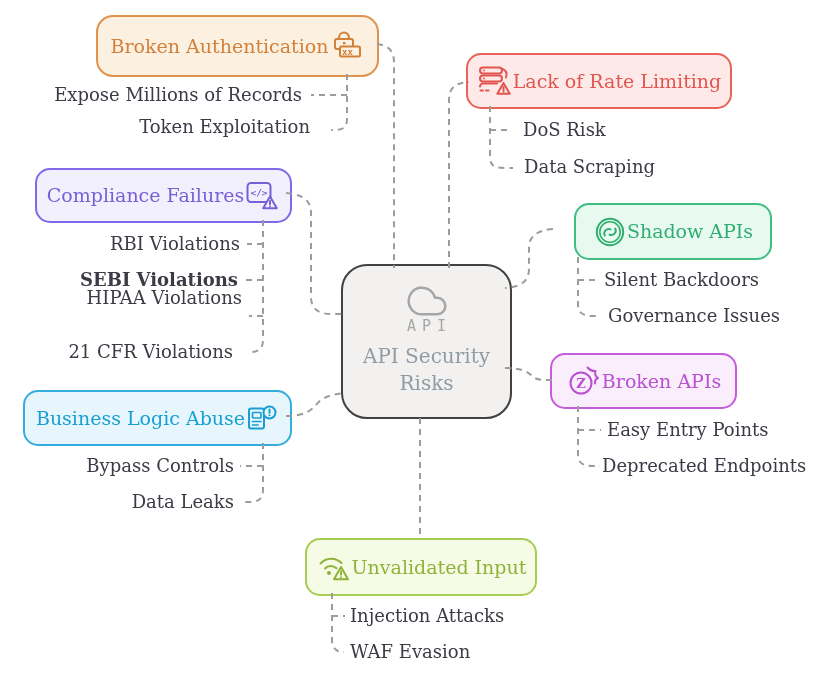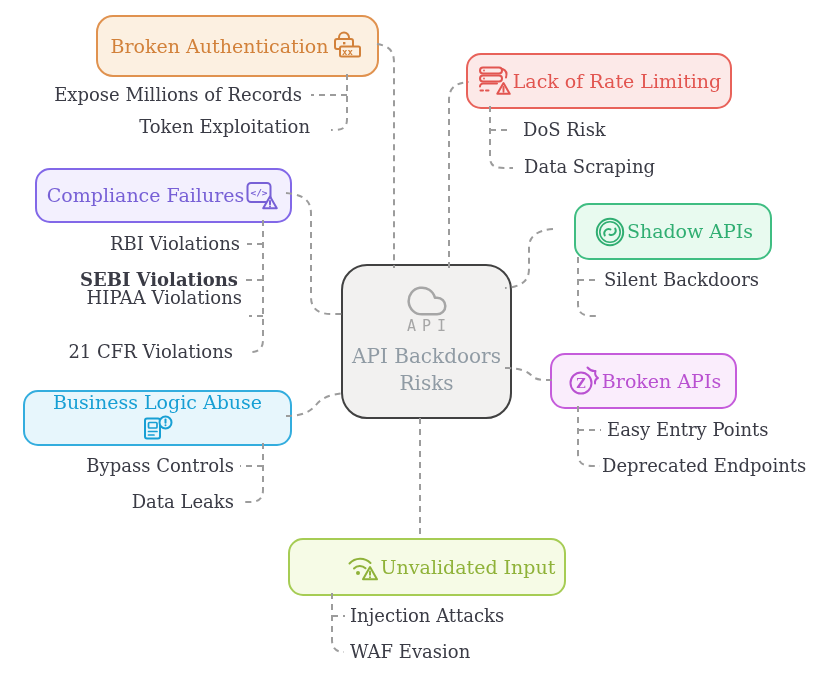--- a/index.html
+++ b/index.html
@@ -13,22 +13,22 @@
         border:2px solid var(--bd);background:var(--bg);color:var(--fg);
         border-radius:15px;font-size:19px;white-space:nowrap;}
   .node .icn{flex:0 0 auto;display:flex;align-items:flex-start;color:var(--fg);}
   .node .lbl{line-height:1;}
 
   #b-broken{left:96px;top:15px;width:279px;height:58px;border-radius:17px;}
   #b-rate{left:466px;top:53px;width:262px;height:52px;}
   #b-compliance{left:35px;top:168px;width:253px;height:51px;}
   #b-shadow{left:550px;top:203px;width:194px;height:53px;margin-left:24px;}
   #b-zombie{left:550px;top:353px;width:183px;height:52px;}
-  #b-business{left:23px;top:390px;width:265px;height:52px;flex-direction:column;}
-  #b-unvalidated{left:288px;top:538px;width:228px;height:54px;padding-left:46px;}
+  #b-business{left:23px;top:390px;width:265px;height:52px;}
+  #b-unvalidated{left:305px;top:538px;width:228px;height:54px;}
 
   .center-node{position:absolute;z-index:2;left:341px;top:264px;width:167px;height:151px;
         border:2px solid var(--bd);background:var(--bg);border-radius:26px;
         display:flex;flex-direction:column;align-items:center;justify-content:center;}
   .center-node .icn{color:var(--icn);}
   .api-word{color:var(--icn);font-family:"DejaVu Sans Mono","Liberation Mono",monospace;
         font-size:15px;letter-spacing:6px;margin:1px 0 8px 6px;}
   .ctitle{color:var(--fg);font-size:20px;line-height:1.35;text-align:center;}
 
   .leaf{position:absolute;z-index:2;font-size:18px;line-height:26px;height:26px;
@@ -173,34 +173,35 @@
   </div>
 
   <div class="center-node" id="b-center" style="--bd: #414141; --bg: #F2F1F0; --fg: #909BA4; --icn: #A6A6A6;">
     <span class="icn">
       <svg width="44" height="30" viewBox="1 3 22 18" fill="none" stroke="currentColor" stroke-width="1.5" stroke-linecap="round" stroke-linejoin="round">
         <path d="M18 10 h-1.26 A8 8 0 1 0 9 20 h9 a5 5 0 0 0 0-10 z"></path>
       </svg>
     </span>
     <div class="api-word">API</div>
     <div class="ctitle">
-      <div>API Backdoors</div>
+      <div>API Security</div>
       <div>Risks</div>
     </div>
   </div>
 
   <div class="leaf ra" id="lf-a1">Expose Millions of Records</div>
   <div class="leaf ra" id="lf-a2">Token Exploitation</div>
   <div class="leaf" id="lf-b1">DoS Risk</div>
   <div class="leaf" id="lf-b2">Data Scraping</div>
   <div class="leaf ra" id="lf-c1">RBI Violations</div>
   <div class="leaf ra" id="lf-c2">SEBI Violations</div>
   <div class="leaf ra" id="lf-c3">HIPAA Violations</div>
   <div class="leaf ra" id="lf-c4">21 CFR Violations</div>
   <div class="leaf" id="lf-d1">Silent Backdoors</div>
+  <div class="leaf" id="lf-d2">Governance Issues</div>
   <div class="leaf" id="lf-e1">Easy Entry Points</div>
   <div class="leaf" id="lf-e2">Deprecated Endpoints</div>
   <div class="leaf ra" id="lf-f1">Bypass Controls</div>
   <div class="leaf ra" id="lf-f2">Data Leaks</div>
   <div class="leaf" id="lf-g1">Injection Attacks</div>
   <div class="leaf" id="lf-g2">WAF Evasion</div>
 
 </div>
 
 </body></html>

